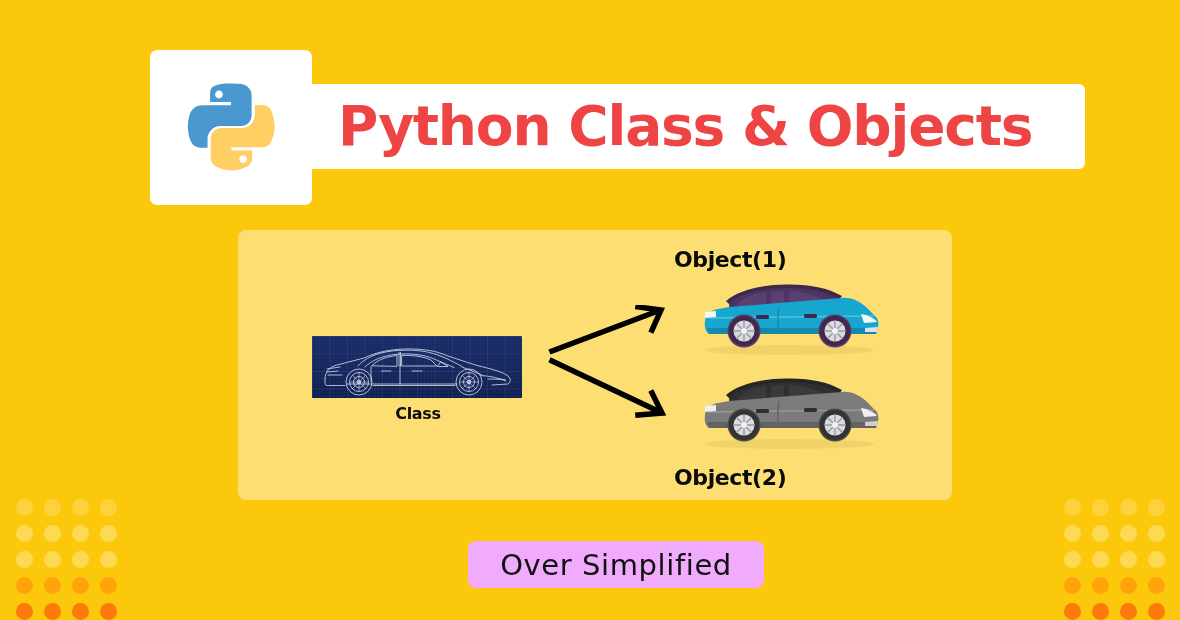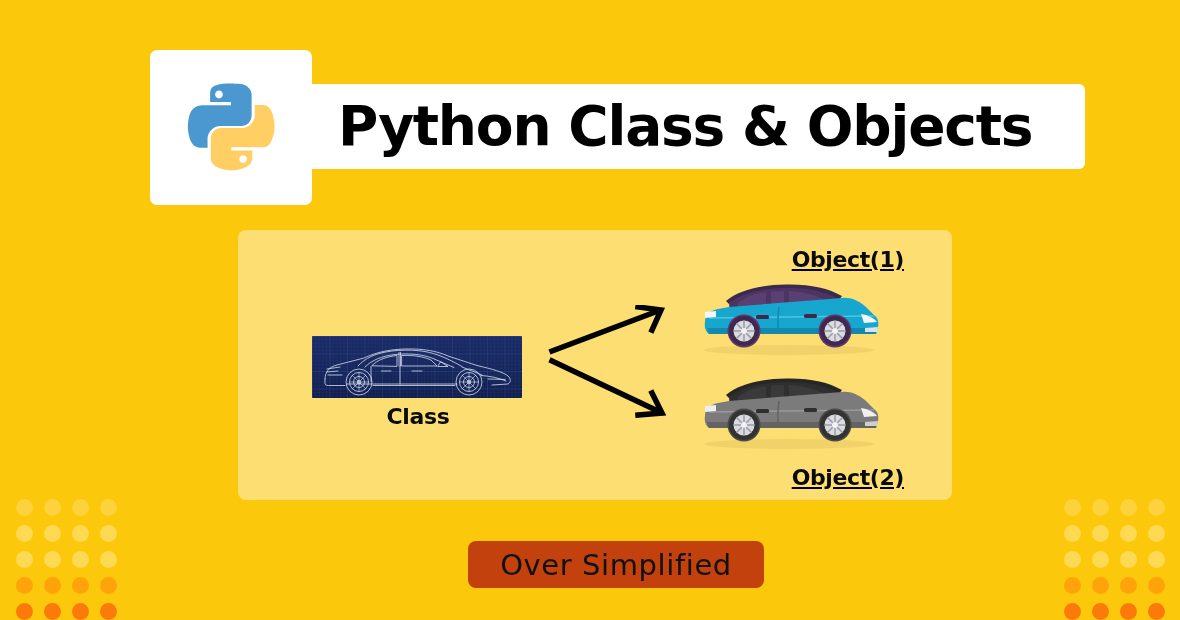--- a/index.html
+++ b/index.html
@@ -65,21 +65,21 @@
     display: flex;
     align-items: center;
     z-index: 2;
   }
   #page-title {
     margin-left: 38px;
     font-family: "DejaVu Sans", sans-serif;
     font-size: 55px;
     font-weight: bold;
     letter-spacing: -1.2px;
-    color: #000000;
+    color: #ef4444;
     white-space: nowrap;
     line-height: 1;
   }
 
   
   #diagram-panel {
     position: absolute;
     left: 238px;
     top: 230px;
     width: 714px;
@@ -98,41 +98,40 @@
   }
   #blueprint {
     width: 210px;
     height: 62px;
     display: block;
     border-radius: 1px;
   }
   #class-label {
     margin-top: 6px;
     font-family: "DejaVu Sans", sans-serif;
-    font-size: 22px;
+    font-size: 16px;
     font-weight: bold;
     color: #0A0A0A;
     letter-spacing: -0.3px;
   }
 
   
   #arrows {
     position: absolute;
     left: 310px;
     top: 75px;
     width: 130px;
     height: 120px;
   }
 
   
   .object-group {
     position: absolute;
     width: 230px;
-    text-align: right;
-    text-decoration: underline;
+    text-align: left;
   }
   #object-1 { left: 436px; top: 18px; }
   #object-2 { left: 436px; top: 140px; }
 
   .object-label {
     font-family: "DejaVu Sans", sans-serif;
     font-size: 22px;
     font-weight: bold;
     color: #0A0A0A;
     letter-spacing: -0.4px;
@@ -142,21 +141,21 @@
   #object-1 .car-svg { margin-top: 4px; }
   #object-2 .object-label { margin-top: 16px; }
 
   
   #footer-badge {
     position: absolute;
     left: 468px;
     top: 541px;
     width: 296px;
     height: 47px;
-    background: #c2410c;
+    background: #f0abfc;
     border-radius: 8px;
     display: flex;
     align-items: center;
     justify-content: center;
   }
   #footer-text {
     font-family: "DejaVu Sans", sans-serif;
     font-size: 29px;
     font-weight: 500;
     color: #111111;

